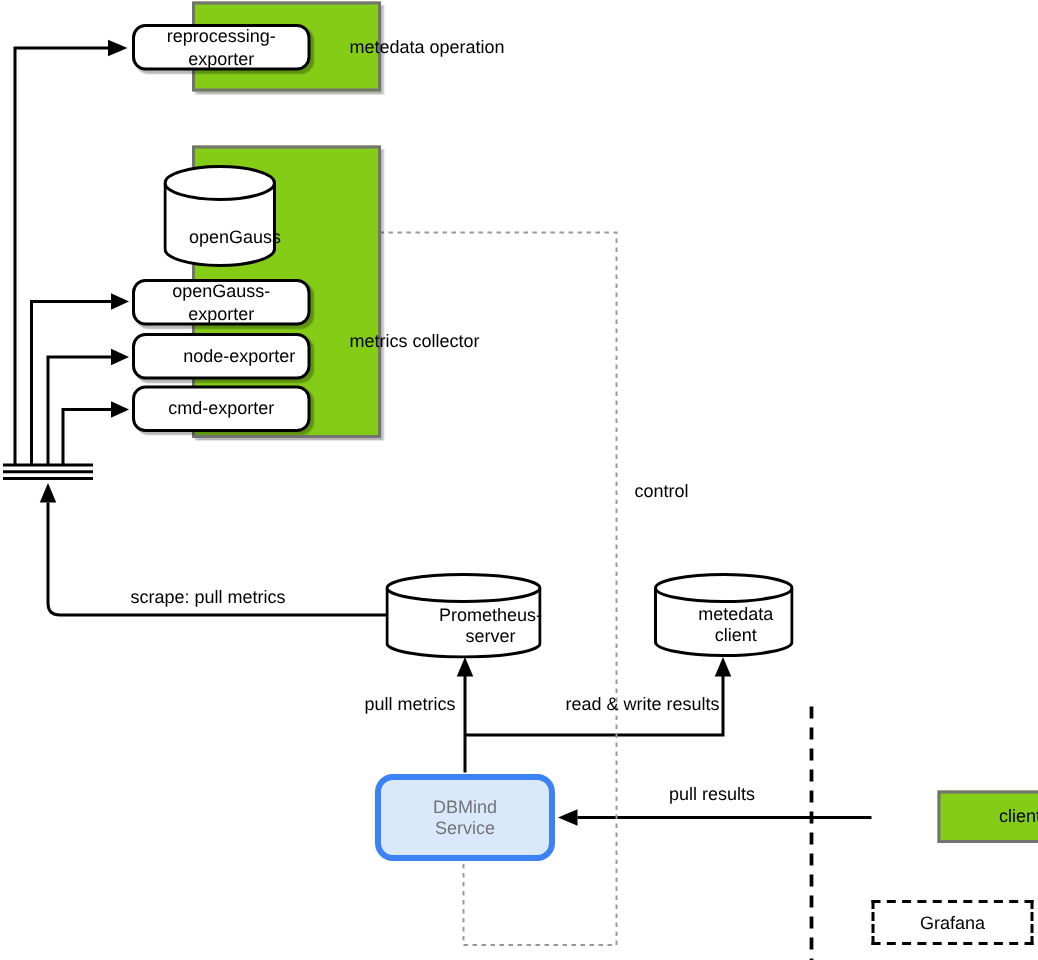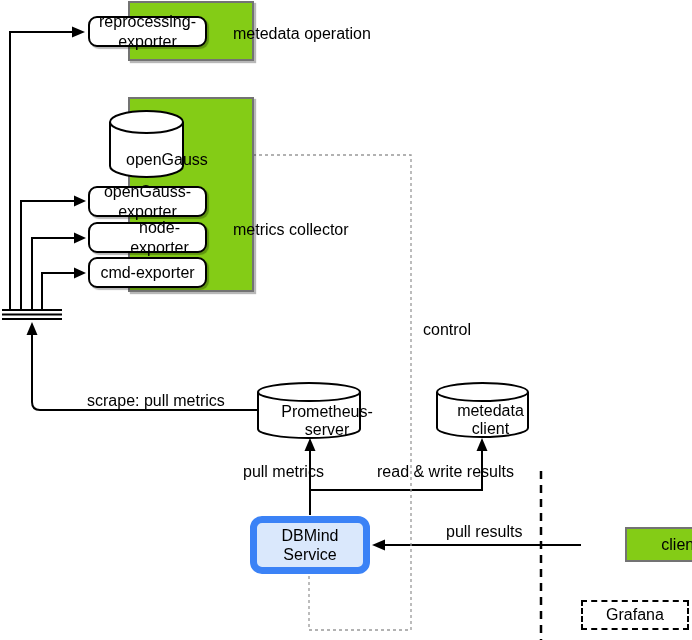--- a/index.html
+++ b/index.html
@@ -1,31 +1,31 @@
 <!DOCTYPE html>
 <html><head>
 <meta charset="utf-8">
 <style>
   html,body{margin:0;padding:0;background:#ffffff;}
   #canvas{
     position:relative;width:692px;height:640px;background:#ffffff;overflow:hidden;
-    font-family:"Liberation Sans","DejaVu Sans",sans-serif;font-size:16px;color:#000;
+    font-family:"Liberation Sans","DejaVu Sans",sans-serif;font-size:12px;color:#000;
   }
   svg.layer{position:absolute;left:0;top:0;width:692px;height:640px;pointer-events:none;}
   .node{position:absolute;box-sizing:border-box;display:flex;align-items:center;justify-content:center;
         text-align:center;line-height:1.2;}
   .rect{background:#84cc16;border:2px solid #737373;margin-left:44px;}
   .rounded{background:#fff;border:2px solid #000;border-radius:9px;}
   .shadow{box-shadow:2px 2px 1px rgba(0,0,0,0.28);}
   .lbl{white-space:pre-line;}
   .edge-label{position:absolute;background:transparent;line-height:1.15;}
   .cyl{position:absolute;}
   .cyl svg{position:absolute;left:-1px;top:-1px;}
   .cyl .lbl{position:absolute;left:0;right:0;text-align:center;padding-left:16px;}
-  #dbmind{background:#dae8fc;border:7px solid #3b82f6;border-radius:12px;color:#000000;}
+  #dbmind{background:#dae8fc;border:4px solid #3b82f6;border-radius:12px;color:#737373;}
   #grafana{background:#fff;border:2px dashed #000;margin-top:30px;}
 </style>
 </head>
 <body>
 
 <div id="canvas">
 
   <svg class="layer">
 
     <g stroke="#000" stroke-width="2" fill="none">

